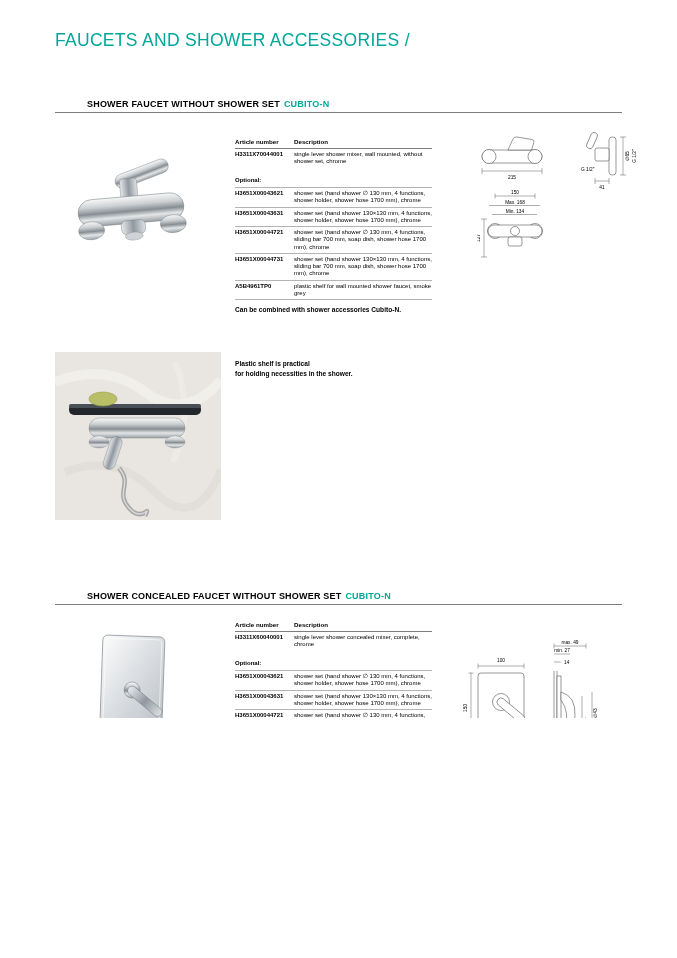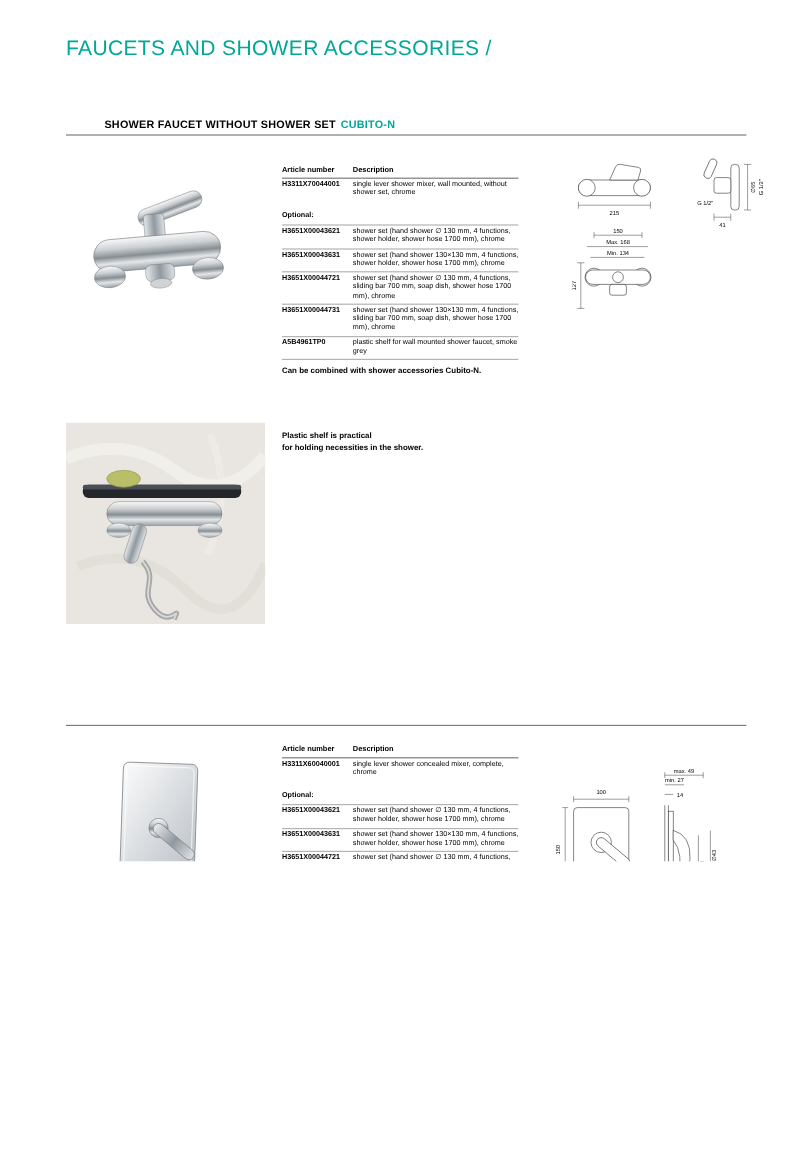--- a/index.html
+++ b/index.html
@@ -170,20 +170,23 @@
       <path d="M64 116 C78 132 60 140 74 156 S96 150 90 164" stroke="#a7a7a7" stroke-width="4.5" fill="none"></path>
       <path d="M64 116 C78 132 60 140 74 156 S96 150 90 164" stroke="#d9d9d9" stroke-width="1.5" fill="none"></path>
     </g>
   </svg>
 
   <div class="abs note" style="left:235px;top:359px;">
     <div>Plastic shelf is practical</div>
     <div>for holding necessities in the shower.</div>
   </div>
 
+  <div class="abs sec-head" style="top:591px;">
+    <span>SHOWER CONCEALED FAUCET WITHOUT SHOWER SET</span><span class="brand">CUBITO-N</span>
+  </div>
   <div class="abs rule" style="top:604px;"></div>
 
   <svg class="abs" style="left:82px;top:628px;" width="100" height="136" viewBox="0 0 100 136">
     <g transform="rotate(2 50 65)">
       <rect x="19" y="8" width="62" height="100" rx="5" fill="url(#plateG)" stroke="#8d9399" stroke-width="0.8"></rect>
       <rect x="22" y="11" width="56" height="94" rx="4" fill="none" stroke="#ffffff" stroke-width="1" opacity="0.6"></rect>
       <circle cx="50" cy="62" r="8" fill="url(#chromeV)" stroke="#70777d" stroke-width="0.5"></circle>
       <rect x="46" y="58" width="42" height="9" rx="4.5" transform="rotate(38 50 62)" fill="url(#chromeH)" stroke="#70777d" stroke-width="0.5"></rect>
     </g>
   </svg>

